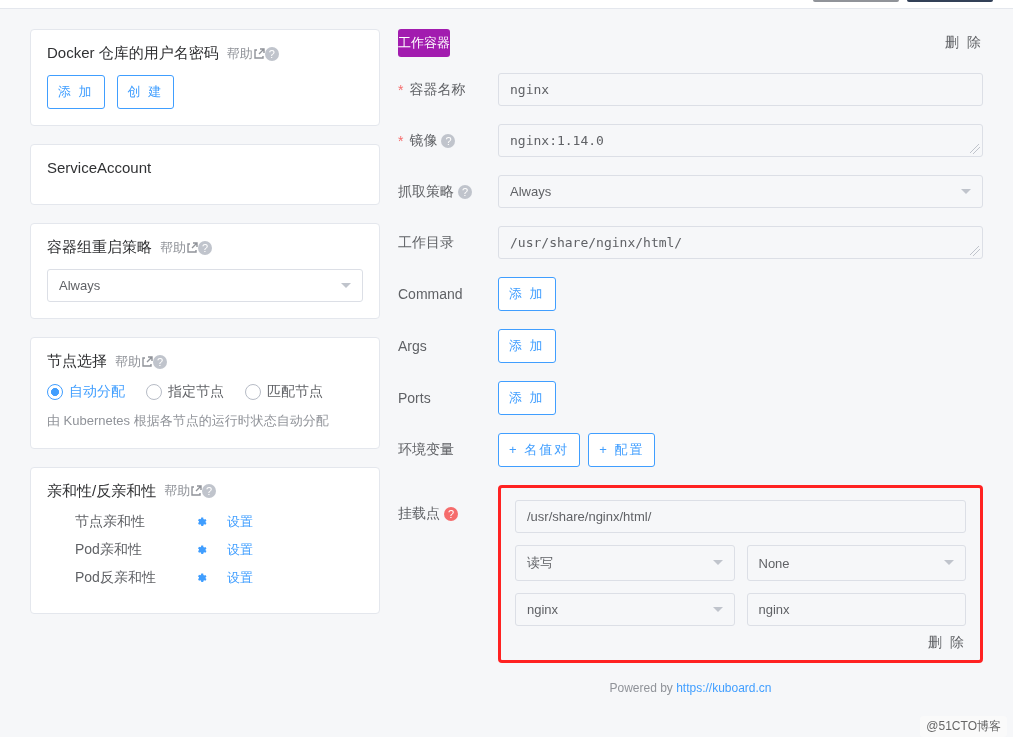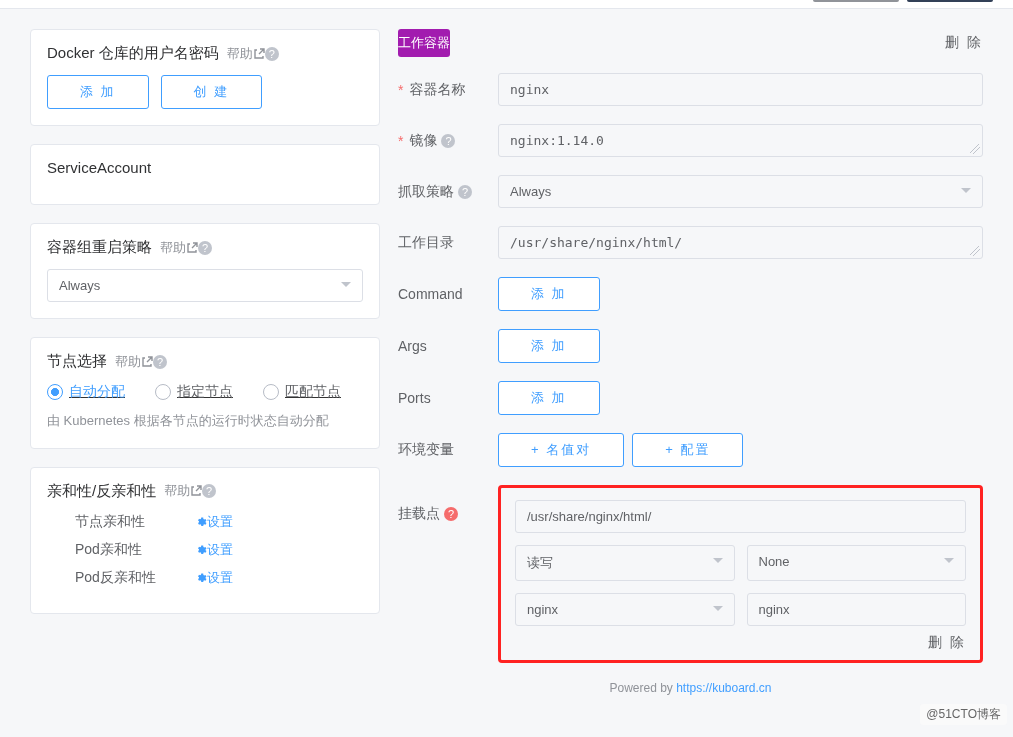--- a/index.html
+++ b/index.html
@@ -10,51 +10,51 @@
 .topbtn.b { background:#324057; }
 .maincols { display:flex; align-items:flex-start; gap:18px; padding:20px 30px; }
 .leftcol { width:350px; display:flex; flex-direction:column; gap:18px; }
 .rightcol { flex:1; }
 .card { background:#fff; border:1px solid #e4e7ed; border-radius:4px; padding:14px 16px 16px; }
 .card-title { font-size:15px; color:#303133; display:flex; align-items:center; gap:8px; margin-bottom:12px; }
 .help { color:#909399; font-size:13px; display:inline-flex; align-items:center; }
 .help-icon, .q-icon { display:inline-block; width:14px; height:14px; border-radius:50%; background:#c0c4cc; color:#fff; font-size:11px; line-height:14px; text-align:center; }
 .ext-icon { width:12px; height:12px; display:inline-block; position:relative; }
 .ext-icon svg { width:12px; height:12px; fill:none; stroke:#909399; stroke-width:1.4; }
-.btn { display:inline-flex; align-items:center; justify-content:center; border:1px solid #409eff; color:#409eff; background:#fff; border-radius:3px; padding:7px 32px; font-size:13px; cursor:pointer; letter-spacing:2px; }
+.btn { display:inline-flex; align-items:center; justify-content:center; border:1px solid #409eff; color:#409eff; background:#fff; border-radius:3px; padding:7px 10px; font-size:13px; cursor:pointer; letter-spacing:2px; }
 .btn + .btn { margin-left:8px; }
-.select { border:1px solid #dcdfe6; border-radius:3px; padding:8px 11px; color:#c0c4cc; font-size:13px; display:flex; align-items:flex-start; justify-content:space-between; }
+.select { border:1px solid #dcdfe6; border-radius:3px; padding:8px 11px; color:#c0c4cc; font-size:13px; display:flex; align-items:center; justify-content:space-between; }
 .select .chev { border:5px solid transparent; border-top-color:#c0c4cc; margin-top:4px; }
 .select.filled { color:#606266; }
-.radios { display:flex; gap:30px; margin-bottom:10px;text-decoration:underline; }
+.radios { display:flex; gap:21px; margin-bottom:10px; }
 .radio { display:inline-flex; align-items:center; gap:6px; color:#606266; cursor:pointer; }
 .radio .dot { width:14px; height:14px; border-radius:50%; border:1px solid #b7bcc6; }
 .radio.active { color:#409eff; }
 .radio.active .dot { border-color:#409eff; background:radial-gradient(#409eff 0 38%, #fff 42% 100%); }
 .subtext { color:#909399; font-size:13px; line-height:1.6; }
-.setlink { color:#409eff; font-size:13px; display:inline-flex; align-items:center; gap:0; cursor:pointer;text-align:center; }
+.setlink { color:#409eff; font-size:13px; display:inline-flex; align-items:center; gap:20px; cursor:pointer;text-align:center; }
 .gear { width:12px; height:12px; display:inline-block; }
 .gear svg { width:12px; height:12px; fill:#409eff; }
 .affrow { display:flex; align-items:center; margin-bottom:10px; }
 .affrow .lab { width:120px; color:#606266;margin-left:28px; }
 .tag { background:#a21caf; color:#fff; border-radius:3px; padding:5px 0; font-size:13px; display:inline-block; }
 .form { display:flex; flex-direction:column; gap:18px; }
 .frow { display:flex; align-items:center; }
 .frow .flabel { width:100px; text-align:left; color:#606266; display:flex; align-items:center; gap:4px; }
 .req { color:#f56c6c; margin-right:2px; }
 .input { flex:1; border:1px solid #dcdfe6; border-radius:3px; padding:8px 11px; font-family:monospace; font-size:13px; color:#606266; position:relative; }
 .input .resize { position:absolute; right:2px; bottom:2px; width:10px; height:10px; background:linear-gradient(135deg, transparent 40%, #c0c4cc 42% 46%, transparent 48% 60%, #c0c4cc 62% 66%, transparent 68%); }
 .headrow { display:flex; justify-content:space-between; align-items:center; margin-bottom:16px; }
 .del { color:#606266; cursor:pointer; letter-spacing:2px; }
 .mount-box { border:3px solid #f22; border-radius:4px; padding:12px 14px 8px; margin-left:0; }
 .mount-grid { display:flex; gap:12px; margin-top:12px; }
 .mount-grid .select { flex:1; }
 .foot { text-align:center; color:#909399; font-size:12px; margin-top:18px; }
 .foot a { color:#409eff; text-decoration:none; }
-.watermark { position:fixed; right:6px; bottom:12px; background:rgba(250,250,250,.85); color:#666; font-size:12px; padding:2px 6px; border-radius:3px; }
+.watermark { position:fixed; right:6px; bottom:0; background:rgba(250,250,250,.85); color:#666; font-size:12px; padding:2px 6px; border-radius:3px; }
 </style>
 </head>
 <body>
 
 <div class="topbar">
   <div class="btnbar">
     <div class="topbtn g"></div>
     <div class="topbtn b"></div>
   </div>
 </div>

